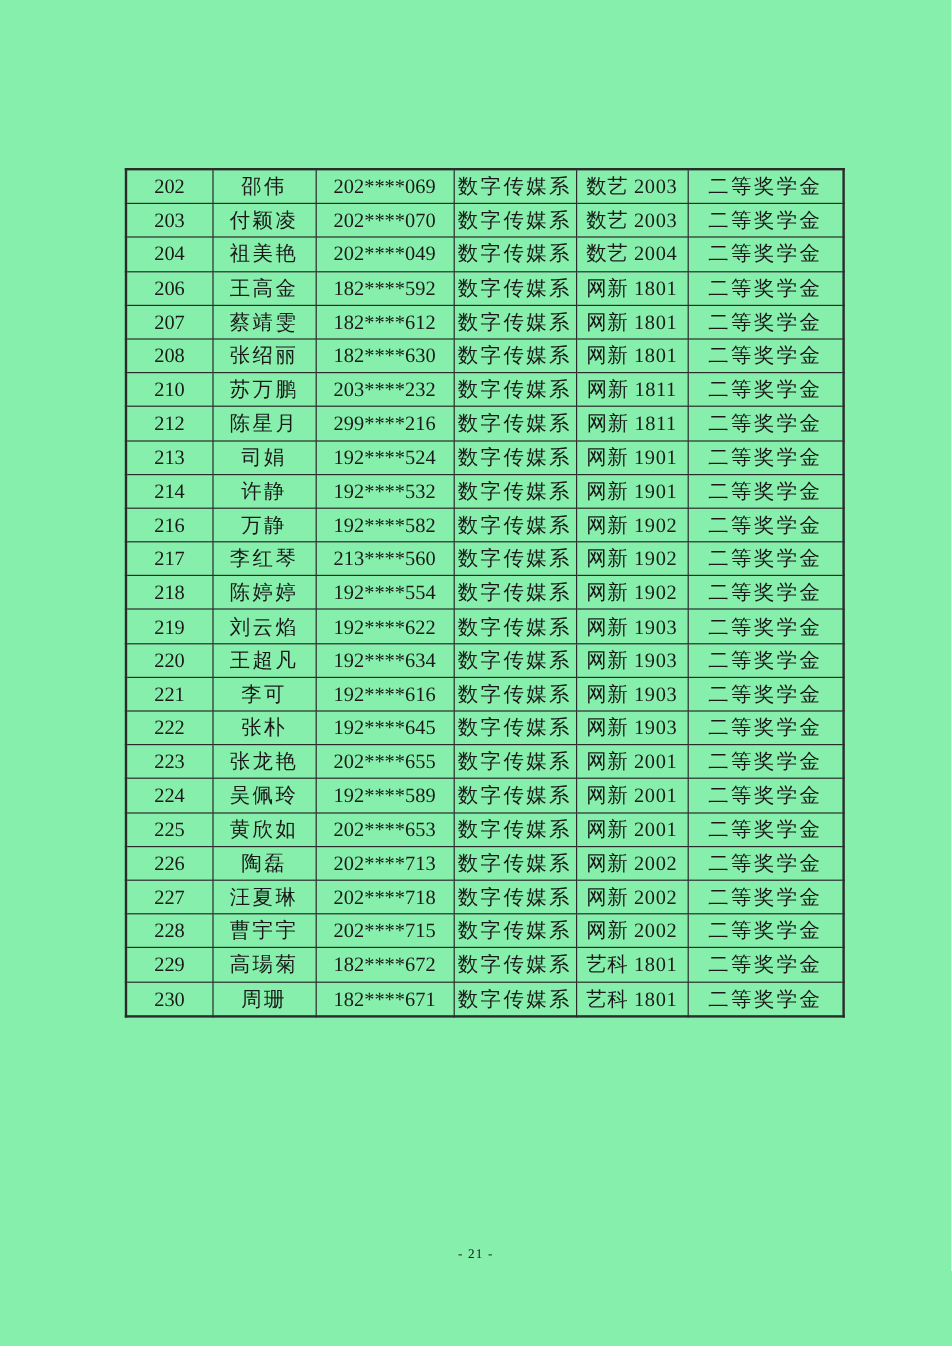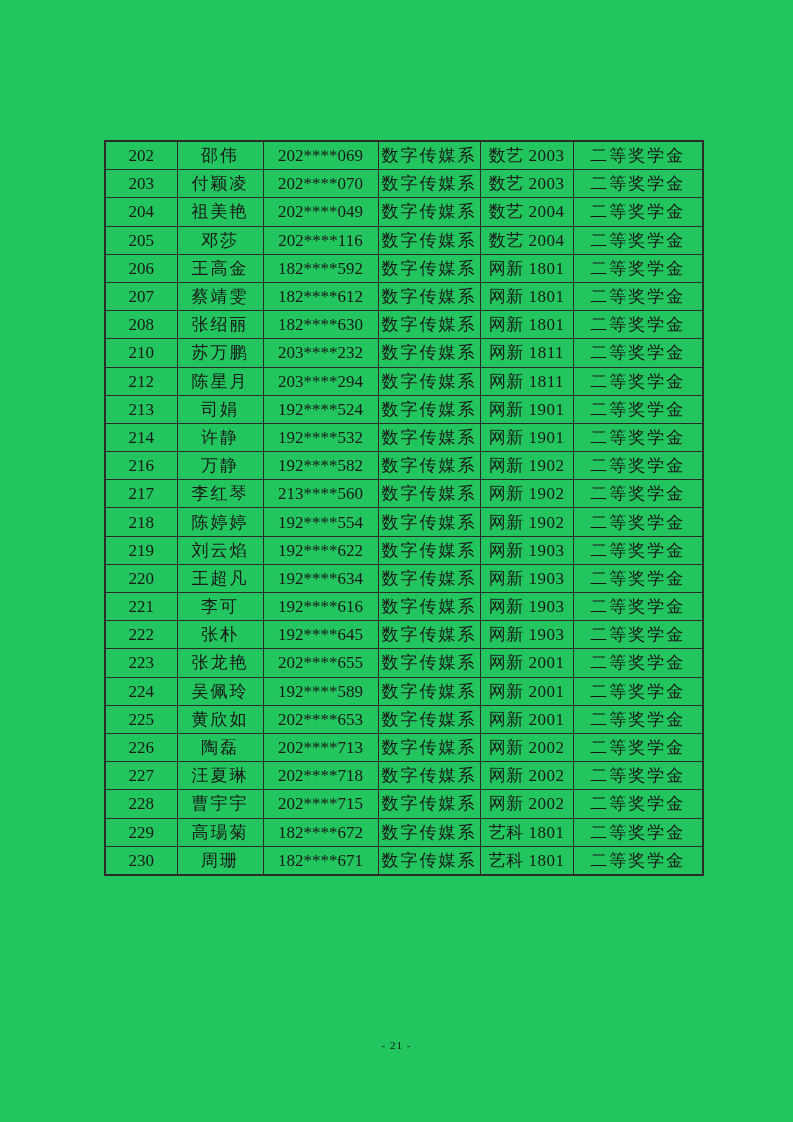--- a/index.html
+++ b/index.html
@@ -4,21 +4,21 @@
 <style>
   html, body {
     margin: 0;
     padding: 0;
     background: #ffffff;
   }
   .page {
     position: relative;
     width: 793px;
     height: 1122px;
-    background: #22c55e;
+    background: #86efac;
     font-family: "Liberation Serif", "DejaVu Serif", serif;
     color: #1a1a1a;
     overflow: hidden;
   }
   .table-wrap {
     position: absolute;
     left: 104px;
     top: 140px;
     width: 598px;
   }
@@ -99,28 +99,20 @@
           </tr>
           <tr>
             <td>204</td>
             <td>祖美艳</td>
             <td>202****049</td>
             <td>数字传媒系</td>
             <td>数艺 2004</td>
             <td>二等奖学金</td>
           </tr>
           <tr>
-            <td>205</td>
-            <td>邓莎</td>
-            <td>202****116</td>
-            <td>数字传媒系</td>
-            <td>数艺 2004</td>
-            <td>二等奖学金</td>
-          </tr>
-          <tr>
             <td>206</td>
             <td>王高金</td>
             <td>182****592</td>
             <td>数字传媒系</td>
             <td>网新 1801</td>
             <td>二等奖学金</td>
           </tr>
           <tr>
             <td>207</td>
             <td>蔡靖雯</td>
@@ -141,21 +133,21 @@
             <td>210</td>
             <td>苏万鹏</td>
             <td>203****232</td>
             <td>数字传媒系</td>
             <td>网新 1811</td>
             <td>二等奖学金</td>
           </tr>
           <tr>
             <td>212</td>
             <td>陈星月</td>
-            <td>203****294</td>
+            <td>299****216</td>
             <td>数字传媒系</td>
             <td>网新 1811</td>
             <td>二等奖学金</td>
           </tr>
           <tr>
             <td>213</td>
             <td>司娟</td>
             <td>192****524</td>
             <td>数字传媒系</td>
             <td>网新 1901</td>

